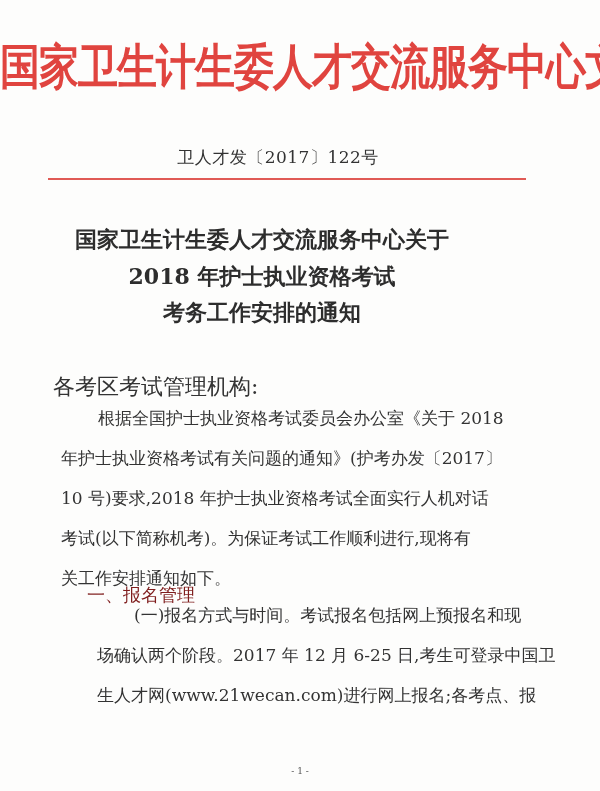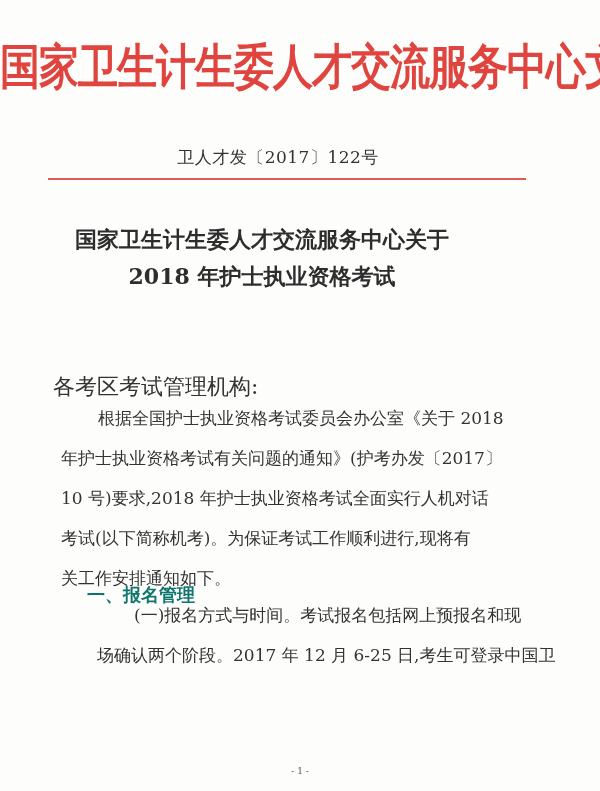--- a/index.html
+++ b/index.html
@@ -22,47 +22,49 @@
       position: absolute; top: 222px; left: 0; width: 524px; text-align: center;
       font-family: "DejaVu Sans", "Liberation Sans", sans-serif;
       font-size: 22px; font-weight: bold; color: #2d2d2d; line-height: 36px;
     }
     .title .num { font-family: "DejaVu Serif", "Liberation Serif", serif; }
     .salutation { position: absolute; top: 372px; left: 53px; font-size: 22px; color: #333; }
     .para { position: absolute; left: 53px; width: 494px; font-size: 17px; color: #333; line-height: 40px; }
     .para .line { white-space: nowrap; display: block; }
     .para .indent { padding-left: 37px; }
     .p1 { top: 398px; margin-left: 8px; }
-    .section { position: absolute; top: 583px; left: 87px; font-size: 18px; font-weight: bold; color: #0f766e;
+    .section { position: absolute; top: 583px; left: 87px; font-size: 18px; font-weight: normal; color: #7f1d1d;
       font-family: "DejaVu Sans", "Liberation Sans", sans-serif; text-align: right; }
     .p2 { top: 595px; margin-left: 44px; }
     .pagenum { position: absolute; top: 766px; left: 0; width: 600px; text-align: center; font-size: 9px; color: #555; }
   </style>
 </head>
 <body>
 
 <div class="masthead">国家卫生计生委人才交流服务中心文件</div>
 <div class="docno">卫人才发〔2017〕122号</div>
 <div class="rule"></div>
 
 <div class="title">
   <div>国家卫生计生委人才交流服务中心关于</div>
   <div><span class="num">2018</span><span> 年护士执业资格考试</span></div>
+  <div>考务工作安排的通知</div>
 </div>
 
 <div class="salutation">各考区考试管理机构:</div>
 
 <div class="para p1">
   <span class="line indent">根据全国护士执业资格考试委员会办公室《关于 2018</span>
   <span class="line">年护士执业资格考试有关问题的通知》(护考办发〔2017〕</span>
   <span class="line">10 号)要求,2018 年护士执业资格考试全面实行人机对话</span>
   <span class="line">考试(以下简称机考)。为保证考试工作顺利进行,现将有</span>
   <span class="line">关工作安排通知如下。</span>
 </div>
 
 <div class="section">一、报名管理</div>
 
 <div class="para p2">
   <span class="line indent">(一)报名方式与时间。考试报名包括网上预报名和现</span>
   <span class="line">场确认两个阶段。2017 年 12 月 6-25 日,考生可登录中国卫</span>
+  <span class="line">生人才网(www.21wecan.com)进行网上报名;各考点、报</span>
 </div>
 
 <div class="pagenum">- 1 -</div>
 
 </body></html>

